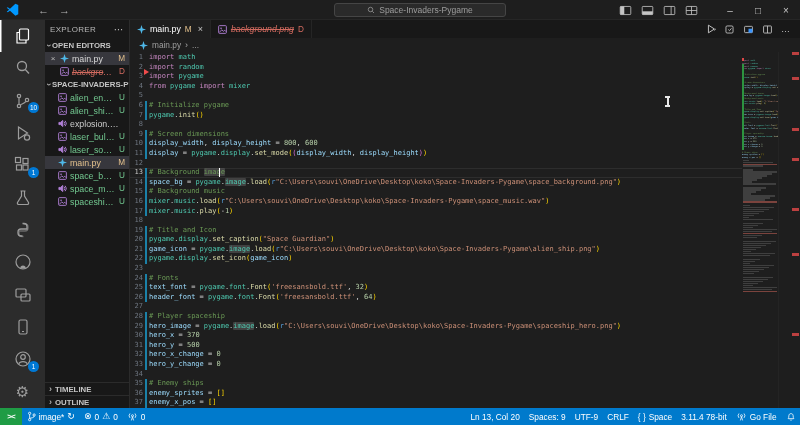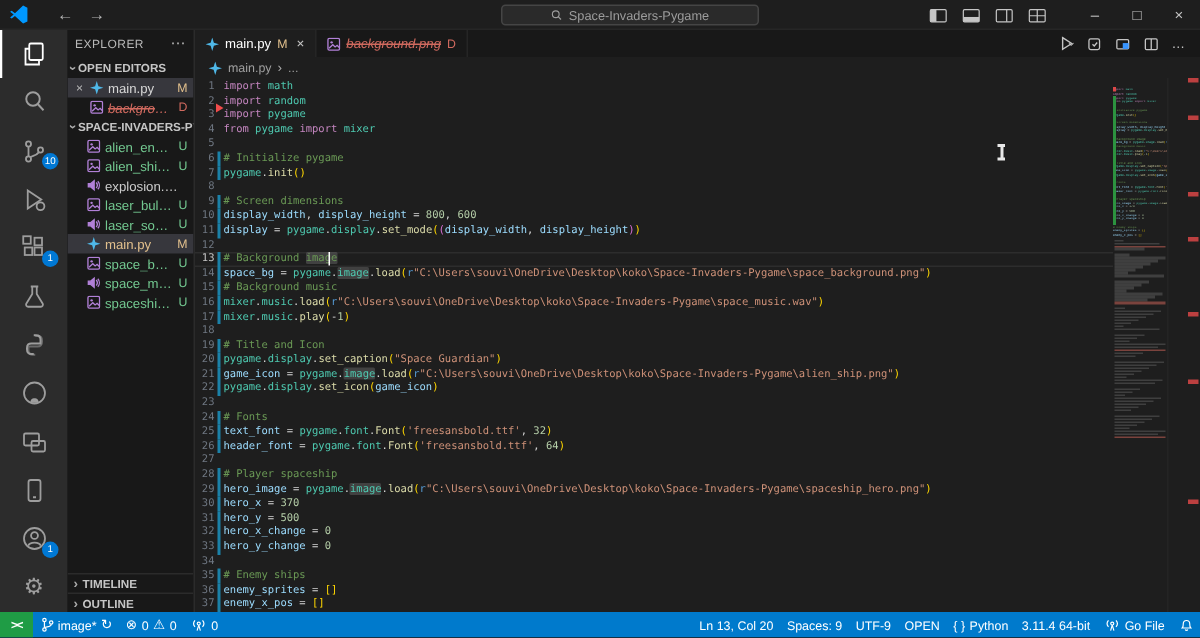--- a/index.html
+++ b/index.html
@@ -468,28 +468,28 @@
     <div class="sb-item">
         <span>Ln 13, Col 20</span>
       </div>
     <div class="sb-item">
         <span>Spaces: 9</span>
       </div>
     <div class="sb-item">
         <span>UTF-9</span>
       </div>
     <div class="sb-item">
-        <span>OPEN</span>
+        <span>CRLF</span>
       </div>
     <div class="sb-item">
       <span>{ }</span>
-      <span>Python</span>
-    </div>
-    <div class="sb-item">
-        <span>3.11.4 64-bit</span>
+      <span>Space</span>
+    </div>
+    <div class="sb-item">
+        <span>3.11.4 78-bit</span>
       </div>
     <div class="sb-item">
       <svg width="11" height="11" viewBox="0 0 14 14" fill="none" stroke="#fff" stroke-width="1">
           <circle cx="7" cy="6" r="1.3"></circle>
           <path d="M3.8 8.8 a4.3 4.3 0 0 1 0 -5.6 M10.2 3.2 a4.3 4.3 0 0 1 0 5.6 M7 7.3 L5.6 12 M7 7.3 L8.4 12"></path>
         </svg>
       <span>Go File</span>
     </div>
     <div class="sb-item">
       <svg width="10" height="11" viewBox="0 0 14 14" fill="none" stroke="#fff" stroke-width="1.1">

